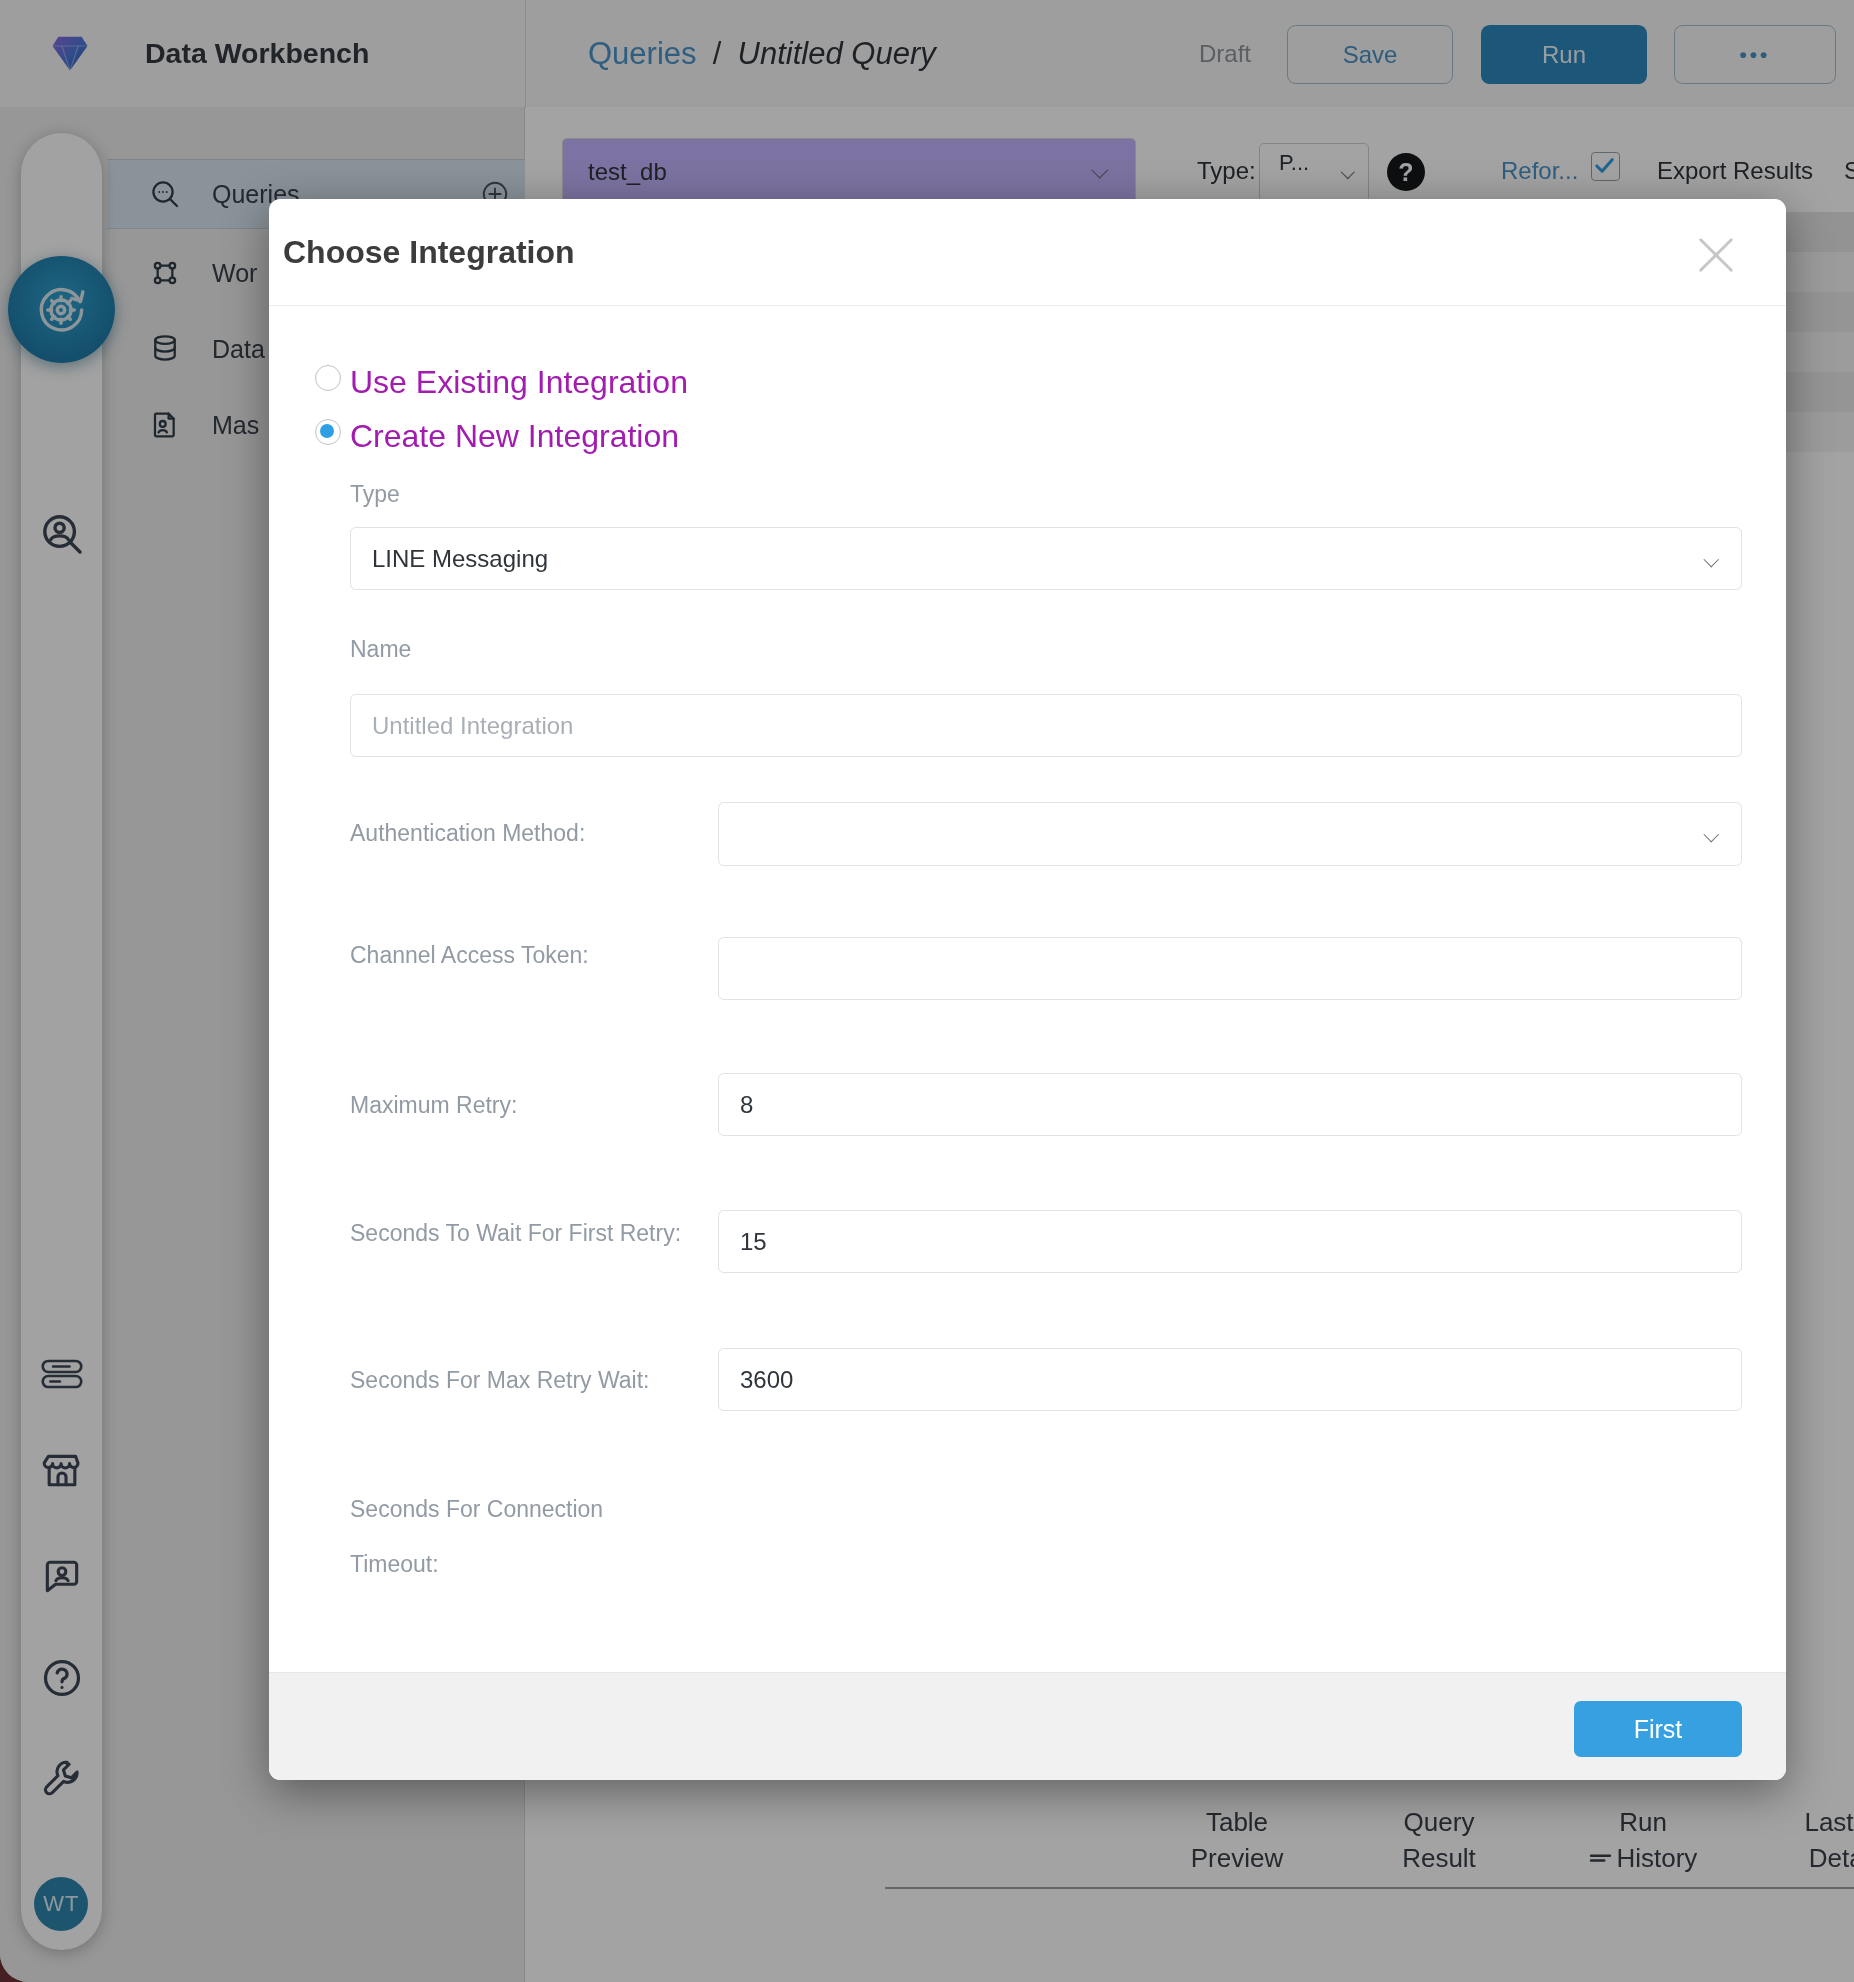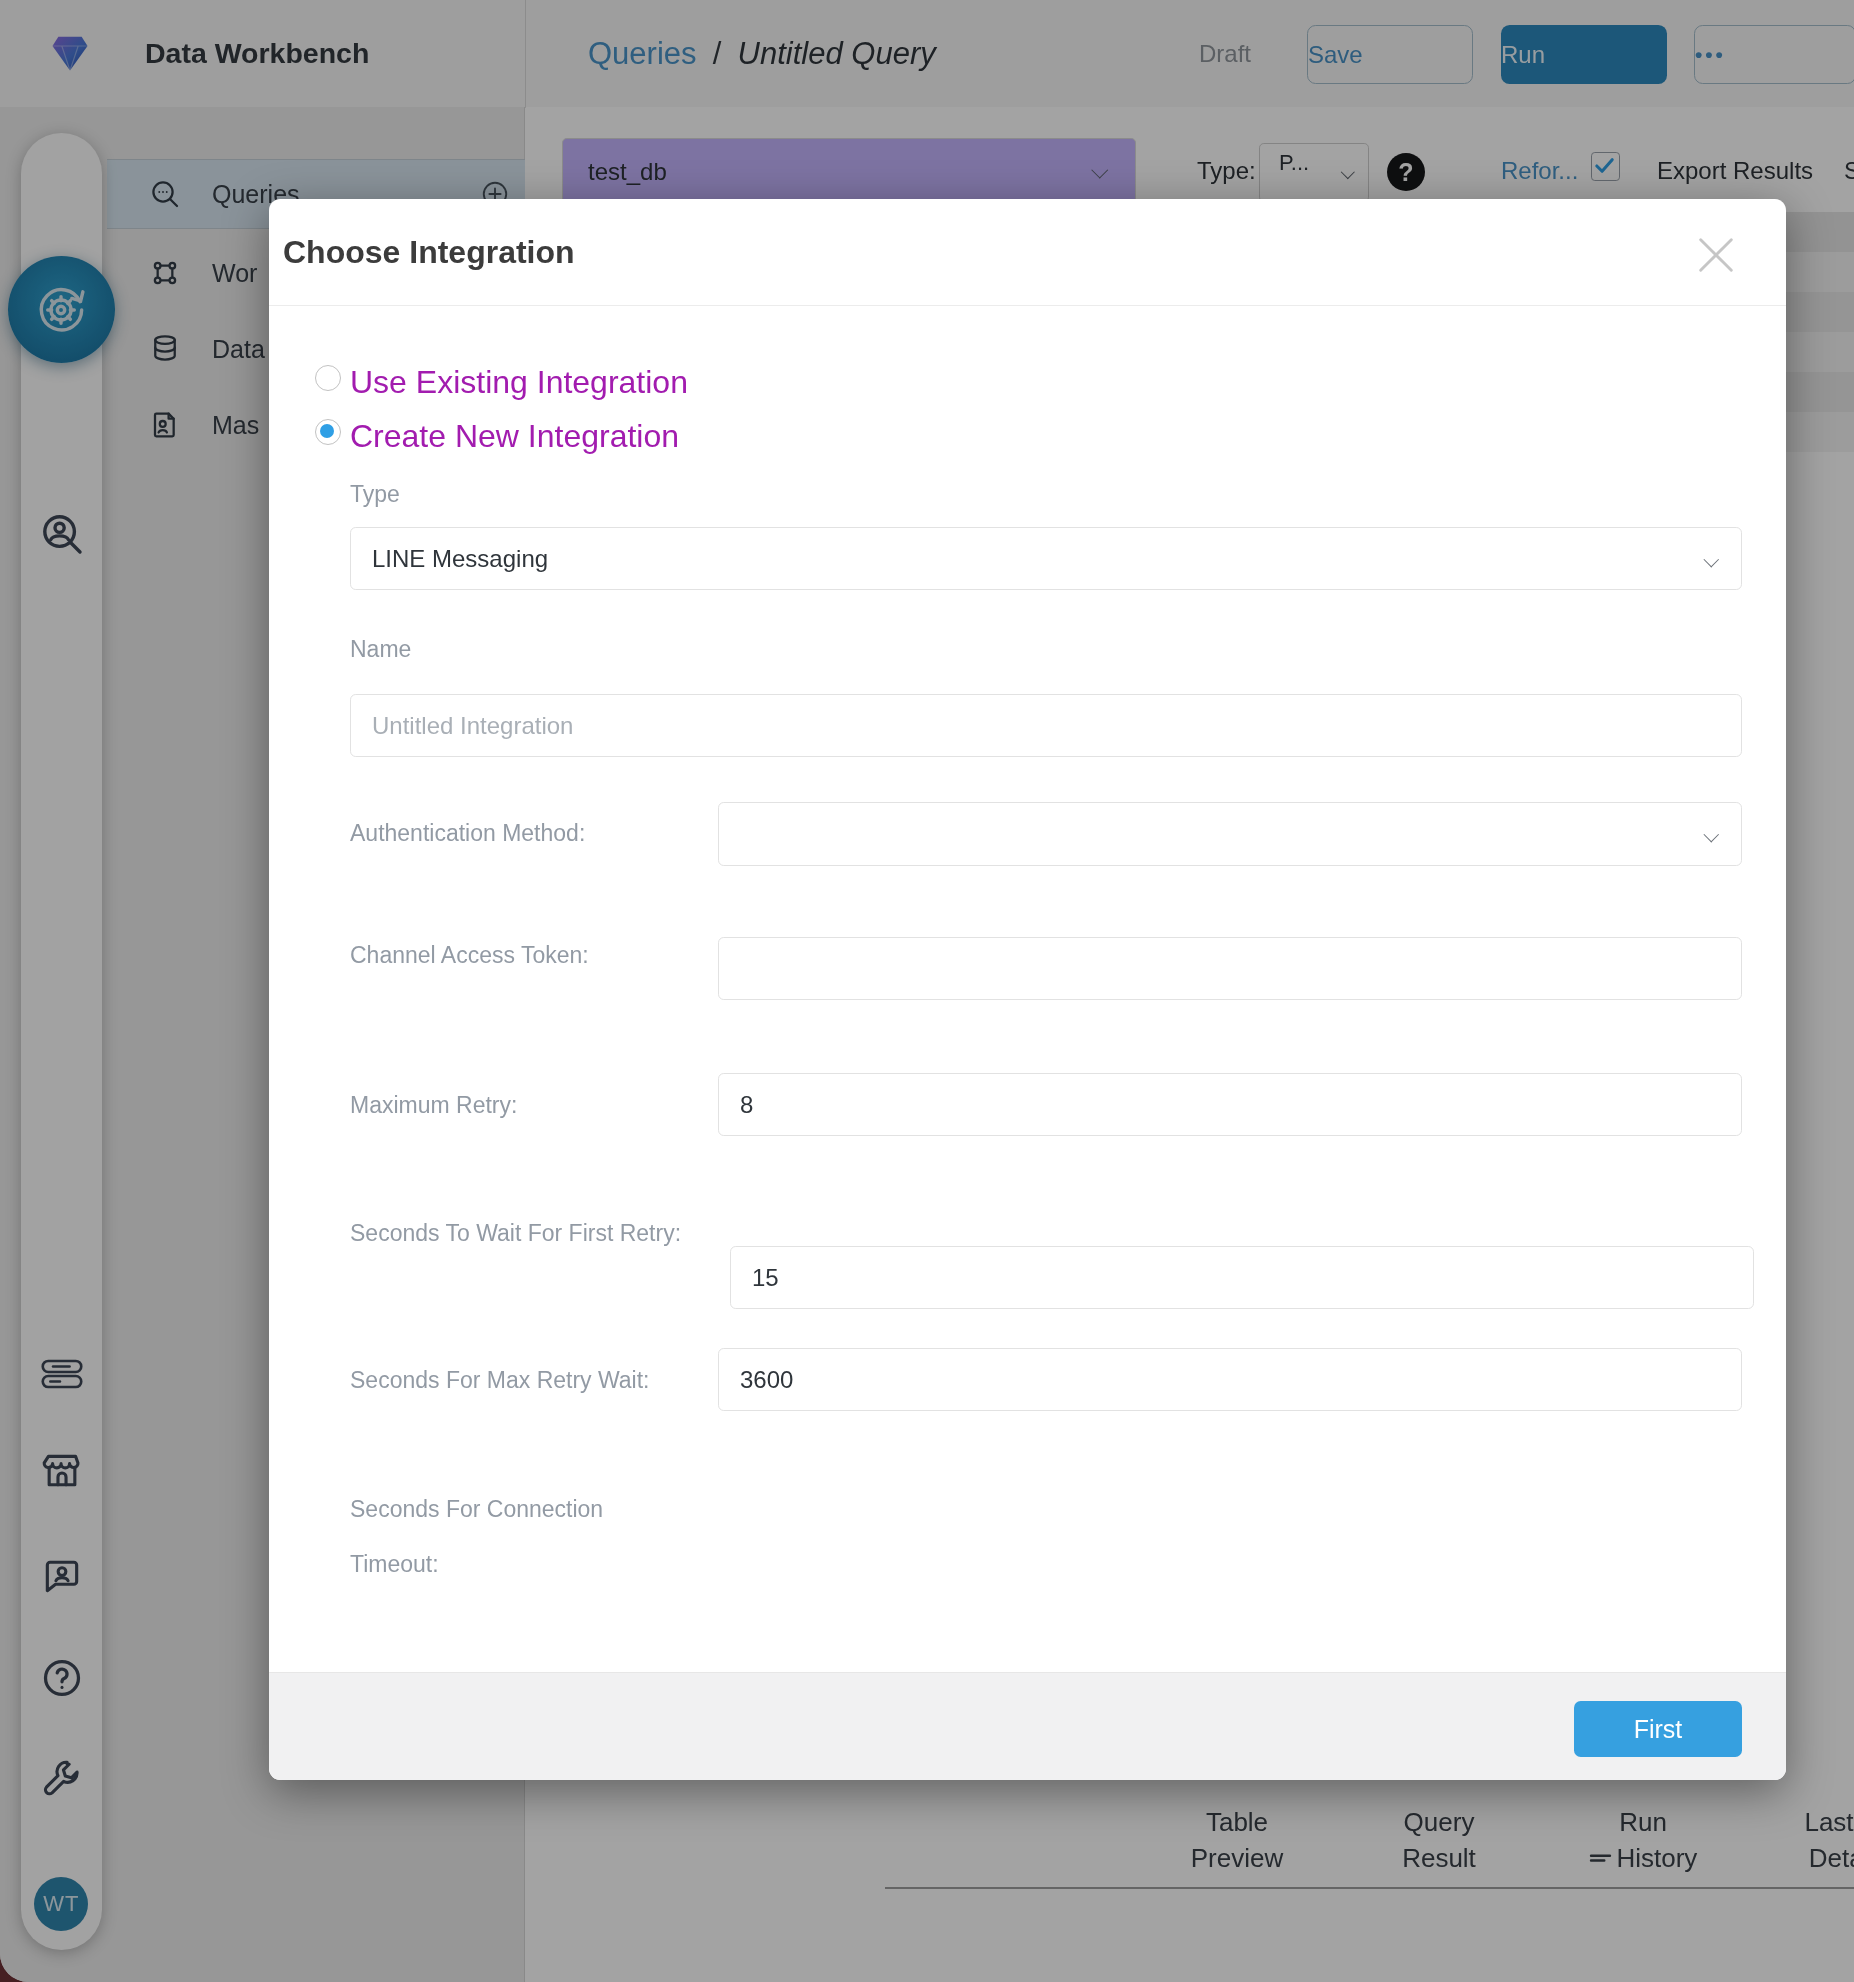--- a/index.html
+++ b/index.html
@@ -10,21 +10,21 @@
   
   .header{position:absolute;left:0;top:0;width:1855px;height:107px;background:#f7f7f7;border-bottom:1px solid #e2e2e2;}
   .header-divider{position:absolute;left:525px;top:0;width:1px;height:107px;background:#dcdcdc;}
   .logo{position:absolute;left:49px;top:32px;width:42px;height:42px;}
   .app-title{position:absolute;left:145px;top:0;height:107px;line-height:107px;font-size:28.5px;font-weight:700;color:#343a40;}
   .breadcrumb{position:absolute;left:588px;top:0;height:107px;line-height:107px;font-size:31px;}
   .crumb-link{color:#4a94c8;}
   .crumb-sep{color:#343a40;margin:0 7.6px;}
   .crumb-page{color:#30363c;font-style:italic;}
   .status-draft{position:absolute;left:1199px;top:0;height:107px;line-height:107px;font-size:24px;color:#8f959b;}
-  .btn{position:absolute;top:25px;height:59px;border-radius:8.6px;box-sizing:border-box;text-align:left;line-height:57px;font-size:24px;cursor:pointer;margin-left:20px;}
+  .btn{position:absolute;top:25px;height:59px;border-radius:8.6px;box-sizing:border-box;text-align:center;line-height:57px;font-size:24px;cursor:pointer;}
   .btn-outline{border:1.4px solid #a4bdcc;color:#4891c5;background:transparent;}
   .btn-save{left:1287px;width:166px;}
   .btn-run{left:1481px;width:166px;background:#2d89bd;color:#eef6fb;line-height:59px;}
   .btn-more{left:1674px;width:162px;letter-spacing:2.9px;font-size:21px;font-weight:700;}
 
   
   .sidebar{position:absolute;left:0;top:107px;width:525px;height:1875px;background:#ececec;border-right:1px solid #d6d6d6;box-sizing:border-box;}
   .side-row{position:absolute;left:107px;width:418px;height:68px;}
   .side-row.active{background:#d8e7f1;border-top:1px solid #c6d1d8;border-bottom:1px solid #c6d1d8;}
   .side-ic{position:absolute;left:42px;top:18px;width:32px;height:32px;color:#323c47;}
@@ -350,21 +350,21 @@
       <span class="chev"></span>
     </div>
 
     <div class="f-label" style="top:743px;">Channel Access Token:</div>
     <input class="m-input half" style="top: 738px;">
 
     <div class="f-label" style="top:893px;">Maximum Retry:</div>
     <input class="m-input half" style="top: 874px;" value="8">
 
     <div class="f-label wrap" style="top:1007px;">Seconds To Wait For First Retry:</div>
-    <input class="m-input half" style="top: 1047px; margin-left: 12px;" value="15">
+    <input class="m-input half" style="top: 1011px;" value="15">
 
     <div class="f-label" style="top:1168px;">Seconds For Max Retry Wait:</div>
     <input class="m-input half" style="top: 1149px;" value="3600">
 
     <div class="f-label wrap" style="top:1283px;">Seconds For Connection Timeout:</div>
 
     <div class="modal-footer">
       <div class="btn-next">First</div>
     </div>
   </div>

